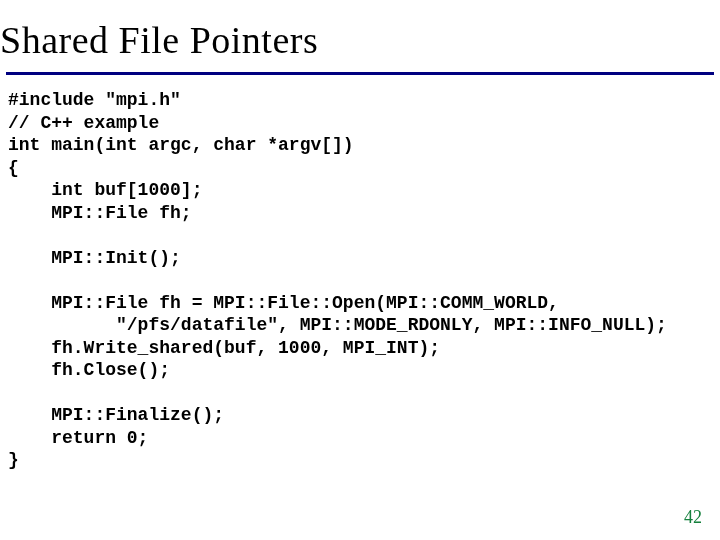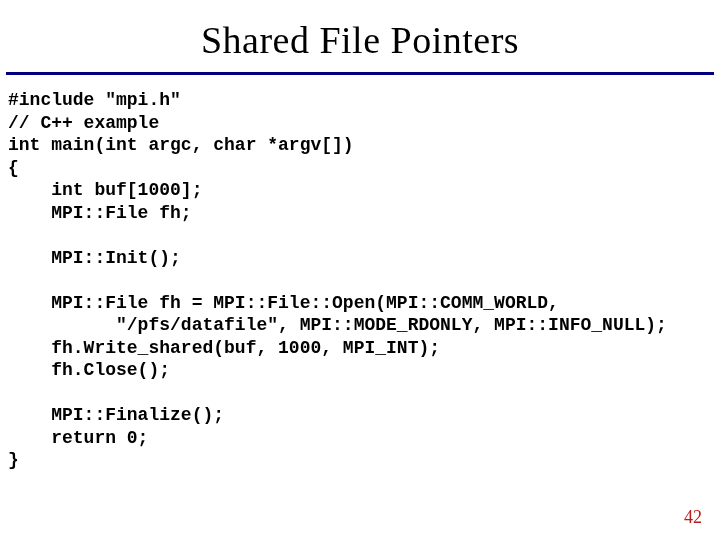--- a/index.html
+++ b/index.html
@@ -13,21 +13,21 @@
     overflow: hidden;
     position: relative;
   }
   .slide {
     width: 720px;
     height: 540px;
     position: relative;
     box-sizing: border-box;
   }
   .title {
-    text-align: center;
+    text-align: left;
     font-size: 38px;
     font-weight: 400;
     padding-top: 18px;
     padding-bottom: 10px;
     letter-spacing: 0.5px;
   }
   .rule {
     height: 0;
     border-top: 3px solid #000080;
     margin: 0 6px 0 6px;
@@ -40,21 +40,21 @@
     white-space: pre;
     padding: 14px 8px 0 8px;
     color: #000;
   }
   .pagenum {
     position: absolute;
     right: 18px;
     bottom: 12px;
     font-family: "Times New Roman", Times, serif;
     font-size: 18px;
-    color: #b91c1c;
+    color: #15803d;
     margin-top: 44px;
   }
 </style>
 </head>
 <body>
 
 <div class="slide">
   <div class="title">Shared File Pointers</div>
   <div class="rule"></div>
   <div class="code">#include "mpi.h"

